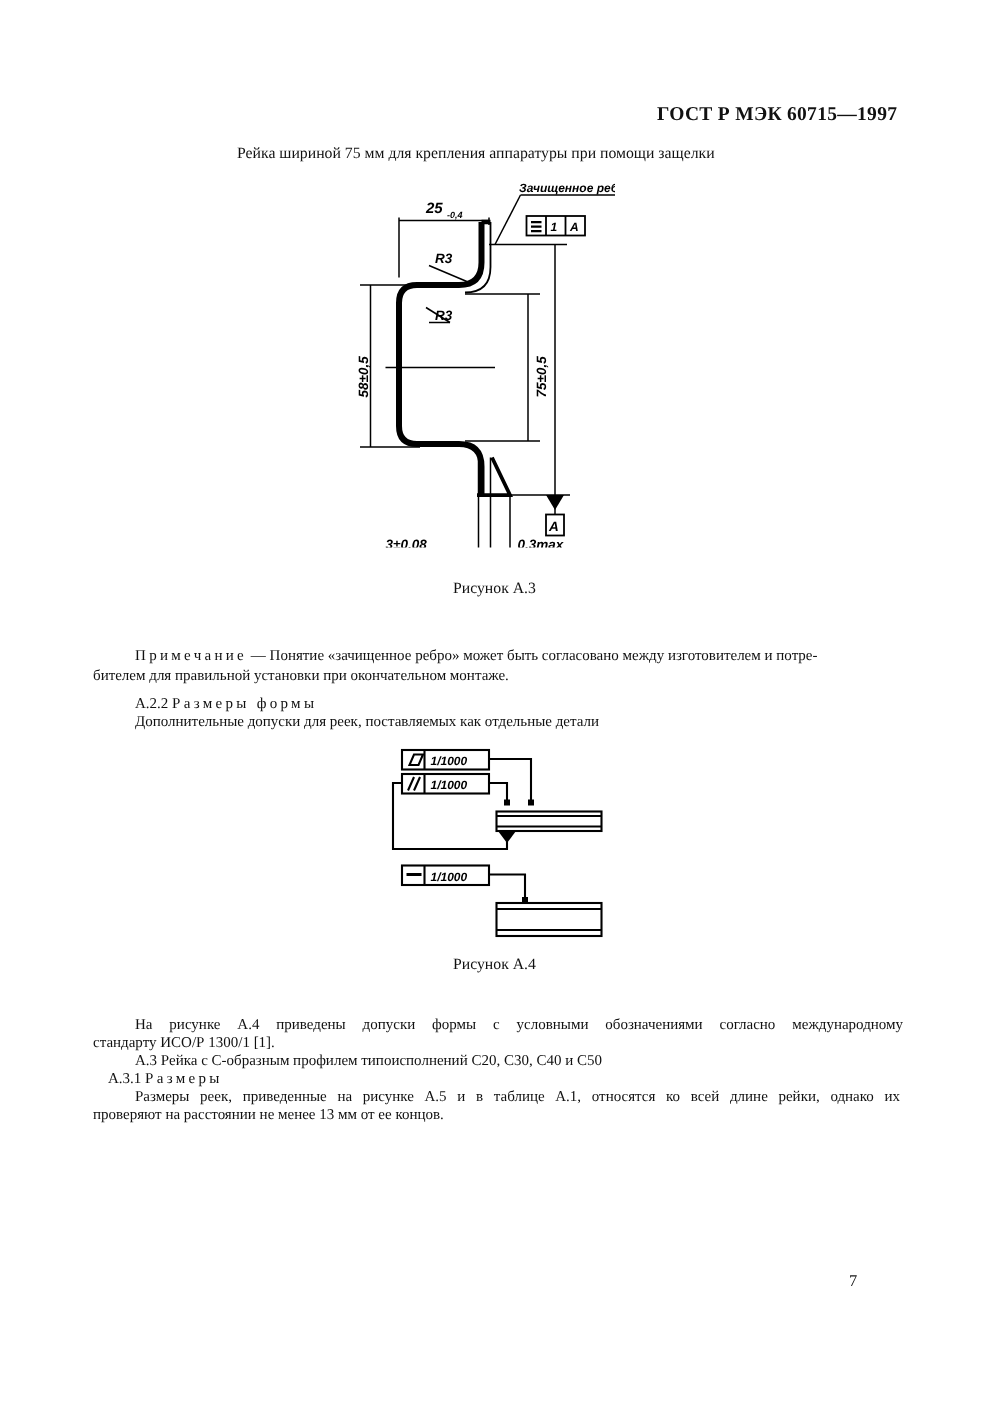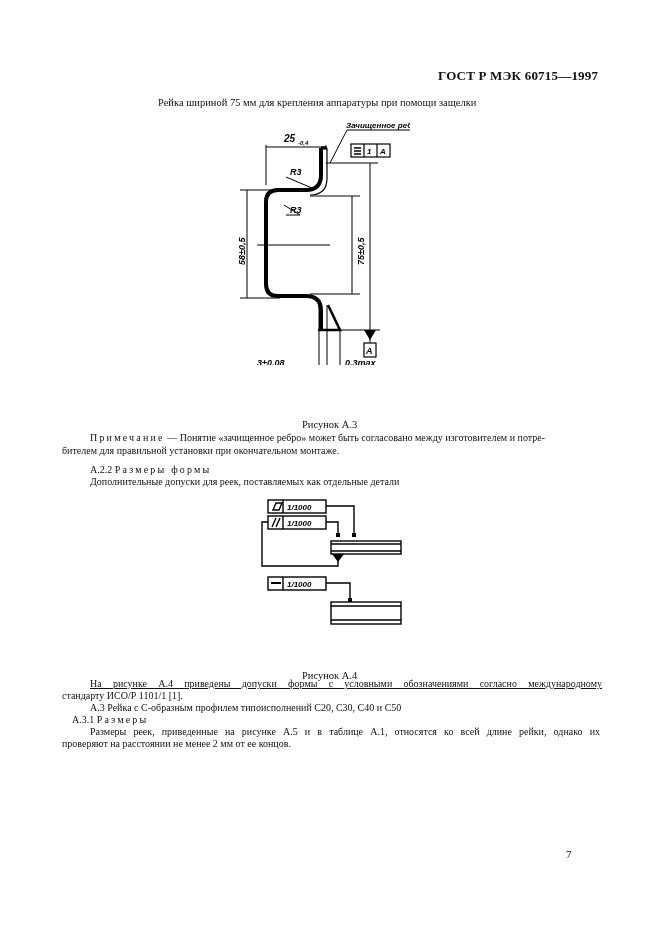--- a/index.html
+++ b/index.html
@@ -1,21 +1,21 @@
 <!DOCTYPE html>
 <html><head>
   <meta charset="utf-8">
   <style>
     html, body { margin: 0; padding: 0; background: #ffffff; }
     body { width: 661px; height: 936px; position: relative; overflow: hidden;
            font-family: "Liberation Serif", "DejaVu Serif", serif; color: #111; }
     .abs { position: absolute; }
     .hdr { left: 438px; top: 68px; font-size: 13px; font-weight: bold; letter-spacing: 0.2px; }
     .caption-top { left: 158px; top: 97px; font-size: 10.5px; text-align: center; }
-    .fig-caption { font-size: 10.5px; margin-top: 32px; }
+    .fig-caption { font-size: 10.5px; }
     .p { font-size: 10px; line-height: 12.6px; }
     .spaced { letter-spacing: 2.2px; }
     .page-num { left: 566px; top: 848px; font-size: 11px; }
     svg text { font-family: "Liberation Sans", "DejaVu Sans", sans-serif; font-style: italic; font-weight: bold; }
   </style>
 </head>
 <body>
 
 <div class="abs hdr">ГОСТ Р МЭК 60715—1997</div>
 
@@ -128,27 +128,27 @@
   <rect x="352" y="533" width="4" height="4" fill="#000"></rect>
   <rect x="336" y="533" width="4" height="4" fill="#000"></rect>
   <rect x="348" y="598" width="4" height="4" fill="#000"></rect>
   <text x="287" y="510" font-size="8">1/1000</text>
   <text x="287" y="526" font-size="8">1/1000</text>
   <text x="287" y="587" font-size="8">1/1000</text>
 </svg>
 
 <div class="abs fig-caption" style="left:302px; top:638px;">Рисунок А.4</div>
 
-<div class="abs p" style="left:90px; top:678px; width:512px; text-align:justify; text-align-last:justify;text-decoration:underline;">На рисунке А.4 приведены допуски формы с условными обозначениями согласно международному</div>
-<div class="abs p" style="left:62px; top:690px;">стандарту ИСО/Р 1101/1 [1].</div>
+<div class="abs p" style="left:90px; top:678px; width:512px; text-align:justify; text-align-last:justify;">На рисунке А.4 приведены допуски формы с условными обозначениями согласно международному</div>
+<div class="abs p" style="left:62px; top:690px;">стандарту ИСО/Р 1300/1 [1].</div>
 
 <div class="abs p" style="left:90px; top:702px;font-family:Liberation Serif, serif;">
   <span>А.3</span>
   <span>Рейка с С-образным профилем типоисполнений С20, С30, С40 и С50</span>
 </div>
 <div class="abs p" style="left:72px; top:714px;">
   <span>А.3.1</span>
   <span class="spaced">Размеры</span>
 </div>
 <div class="abs p" style="left:90px; top:726px; width:510px; text-align:justify; text-align-last:justify;">Размеры реек, приведенные на рисунке А.5 и в таблице А.1, относятся ко всей длине рейки, однако их</div>
-<div class="abs p" style="left:62px; top:738px;">проверяют на расстоянии не менее 2 мм от ее концов.</div>
+<div class="abs p" style="left:62px; top:738px;">проверяют на расстоянии не менее 13 мм от ее концов.</div>
 
 <div class="abs page-num">7</div>
 
 </body></html>

